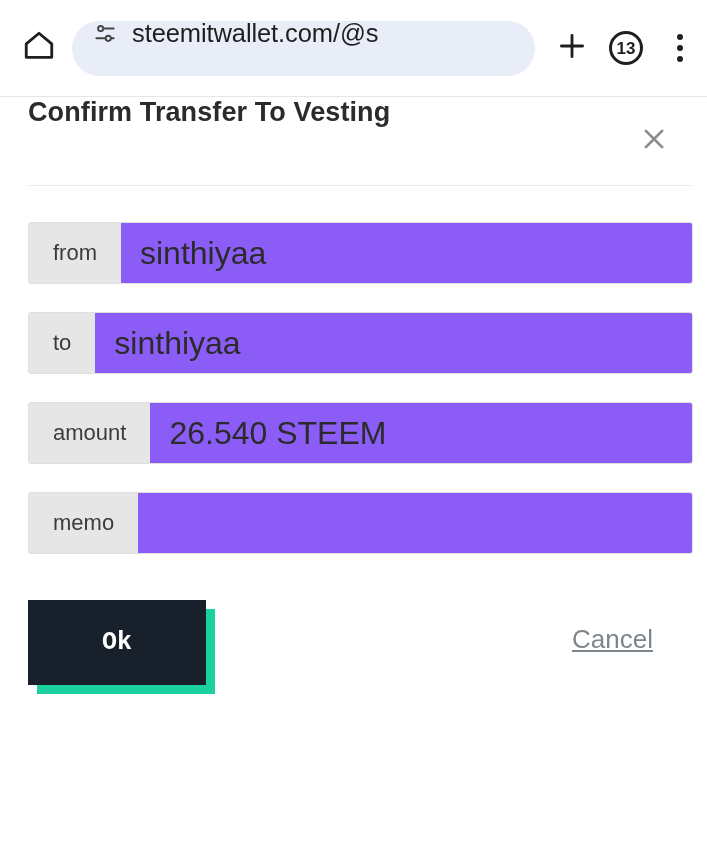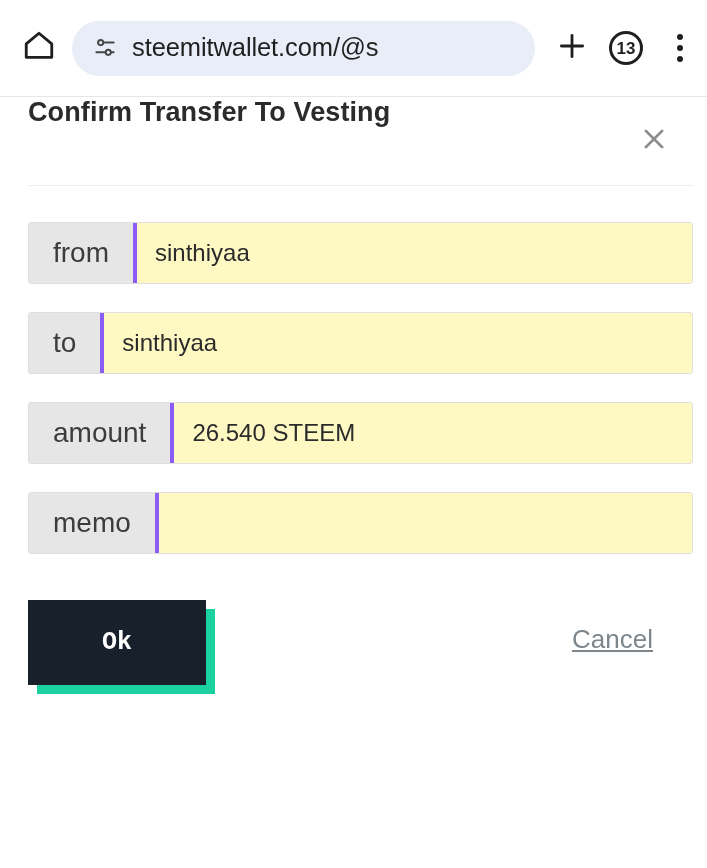--- a/index.html
+++ b/index.html
@@ -39,21 +39,21 @@
     flex: 0 0 auto;
   }
 
   .omnibox {
     flex: 1 1 auto;
     height: 55px;
     margin: 0 10px 0 6px;
     background: #e9edf8;
     border-radius: 28px;
     display: flex;
-    align-items: center;
+    align-items: flex-start;
     padding: 0 6px 0 20px;
     min-width: 0;
     overflow: hidden;
   }
 
   .omnibox .tune-icon {
     flex: 0 0 auto;
     width: 26px;
     height: 26px;
     margin-right: 14px;
@@ -157,36 +157,36 @@
     height: 62px;
     margin-bottom: 28px;
     border: 1px solid #dfdfdf;
     border-radius: 3px;
     overflow: hidden;
     background: #eaeaea;
   }
 
   .row .label {
     background: #e6e6e6;
-    border-right: 4px solid #8b5cf6;
+    border-right: 1px solid #8b5cf6;
     display: flex;
     align-items: center;
     padding: 0 24px;
-    font-size: 28px;
+    font-size: 22px;
     color: #3c3c3c;
     white-space: nowrap;
     flex: 0 0 auto;
   }
 
   .row .value {
-    background: #fef9c3;
+    background: #8b5cf6;
     display: flex;
     align-items: center;
     padding: 0 18px;
-    font-size: 24px;
+    font-size: 32px;
     color: #2b2b2b;
     flex: 1 1 auto;
     overflow: hidden;
     white-space: nowrap;
   }
 
   
   .actions {
     position: relative;
     margin: 46px 14px 0 28px;

